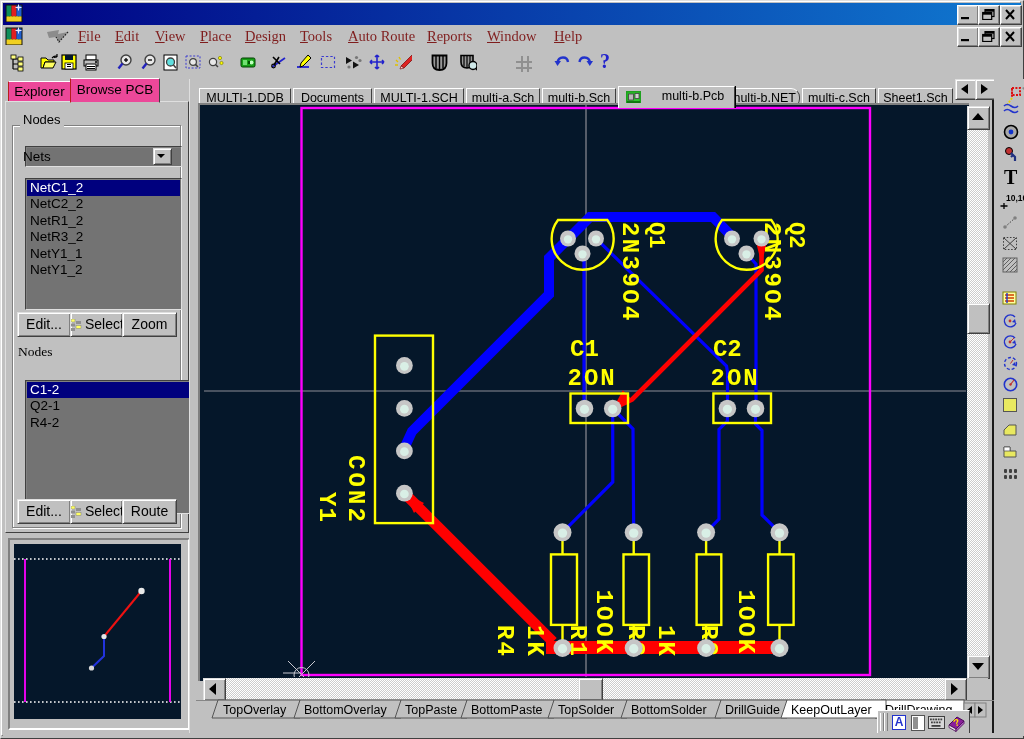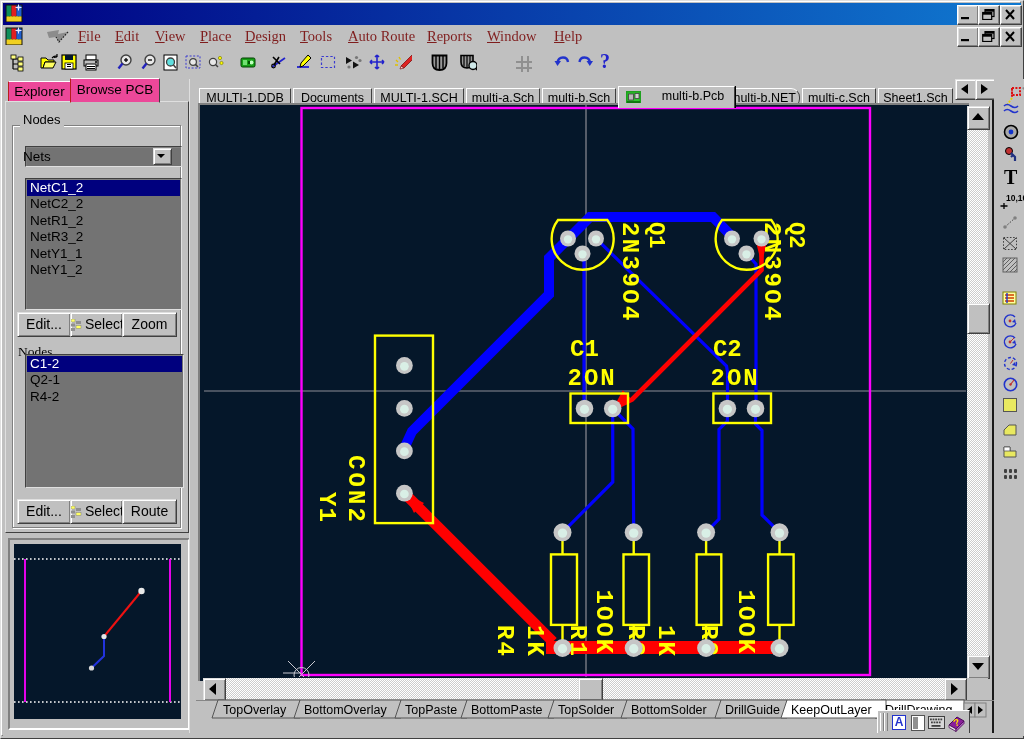--- a/index.html
+++ b/index.html
@@ -259,21 +259,21 @@
           <rect x="5" y="2" width="5" height="3" fill="#909090"></rect>
           <rect x="0" y="4.5" width="4" height="3" fill="#909090"></rect>
           <rect x="5" y="6.5" width="5" height="3" fill="#ffff60" stroke="#808080" stroke-width="0.5"></rect>
           <rect x="0" y="9" width="4" height="3" fill="#909090"></rect>
         </g>
       </svg>Select</div>
   <div class="abs btn" style="left:122px;top:312px;width:53px;height:23px;line-height:22px;">Zoom</div>
 
   <div class="abs" style="left:18px;top:344px;font-size:13.5px;font-family:Liberation Serif, serif;">Nodes</div>
 
-  <div class="abs sunken" style="left:17px;top:354px;width:157px;height:132px;">
+  <div class="abs sunken" style="left:17px;top:380px;width:157px;height:132px;padding-left:40px;">
     <div style="position:absolute;left:1px;top:1px;right:1px;">
       <div class="li lisel">C1-2</div>
       <div class="li">Q2-1</div>
       <div class="li">R4-2</div>
     </div>
   </div>
 
   <div class="abs btn" style="left:17px;top:499px;width:52px;height:23px;line-height:22px;">Edit...</div>
   <div class="abs btn" style="left:70px;top:499px;width:51px;height:23px;line-height:22px;"><svg style="position:relative;top:2px;margin-right:3px" width="11" height="12">
         <g>

